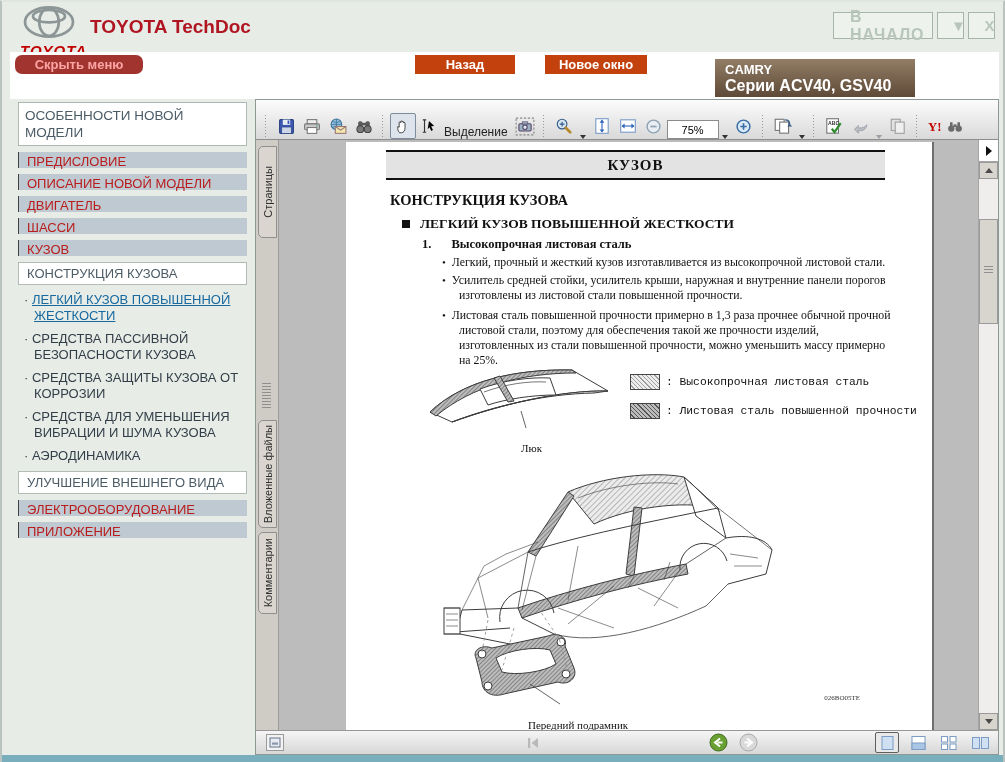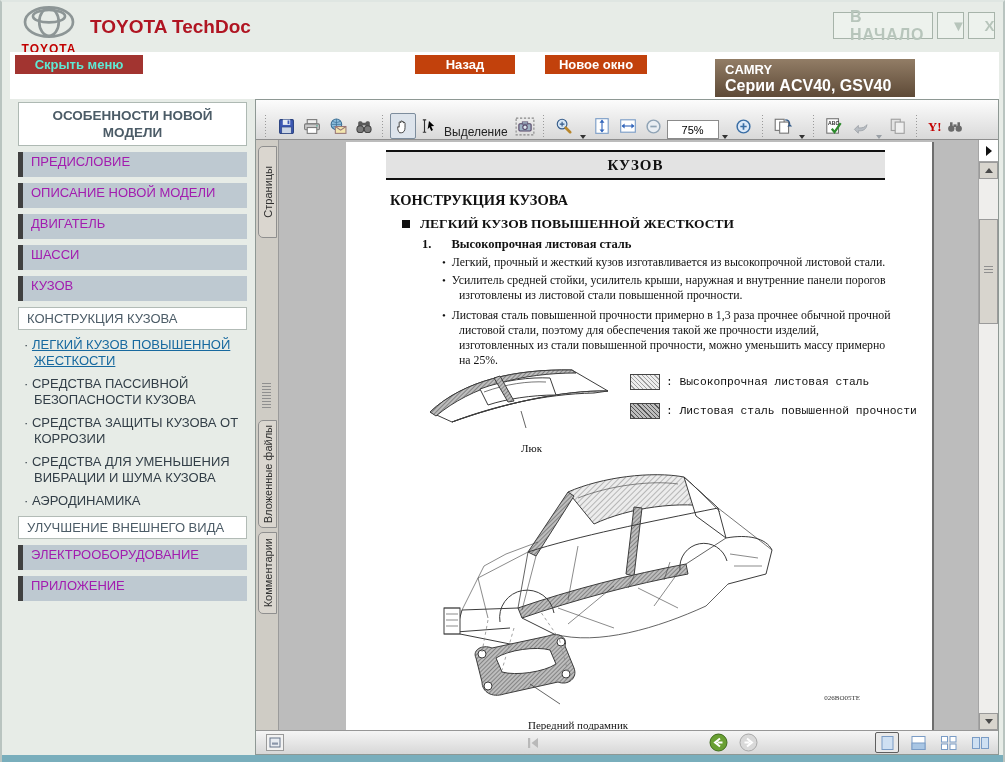--- a/index.html
+++ b/index.html
@@ -3,45 +3,45 @@
 <meta charset="utf-8">
 <style>
   html,body{margin:0;padding:0;background:#cfd8d4;}
   *{box-sizing:border-box;}
   .app{position:relative;width:1005px;height:762px;background:#e7ece7;
        font-family:"Liberation Sans",sans-serif;overflow:hidden;
        border-left:2px solid #b9c4c0;border-right:2px solid #b9c4c0;border-top:2px solid #dfe6e2;}
   
   .top-header{position:absolute;left:0;top:0;width:100%;height:50px;background:#e7ece7;}
   .logo{position:absolute;left:18px;top:4px;width:58px;text-align:center;}
-  .logo-text{color:#c10000;font-weight:bold;font-size:12px;letter-spacing:1px;}
+  .logo-text{color:#c10000;font-weight:bold;font-size:15px;letter-spacing:1px;font-style:italic;}
   .app-title{position:absolute;left:88px;top:14px;font-size:19px;font-weight:bold;color:#b01522;}
   .top-right{position:absolute;right:8px;top:10px;display:flex;gap:4px;}
   .ghost-btn{background:#edf2ed;border:1px solid #a7b4aa;color:#b7c5bb;font-weight:bold;
              font-size:16px;height:27px;display:flex;align-items:center;justify-content:center;padding-left:16px;}
   .ghost-btn.home{width:100px;letter-spacing:1px;}
   .ghost-btn.sq{width:27px;font-size:15px;}
   
   .second-row{position:absolute;left:8px;top:50px;width:989px;height:47px;background:#ffffff;}
   .red-btn{position:absolute;left:5px;top:3px;width:128px;height:19px;background:#a23430;
-           color:#5eead4;font-weight:bold;font-size:13px;text-align:center;line-height:19px;}
+           color:#fca5a5;font-weight:bold;font-size:13px;text-align:center;line-height:19px;border-radius:7px;}
   .teal-btn{position:absolute;top:3px;height:19px;background:#c2410c;color:#fff;font-weight:bold;
             font-size:13px;text-align:center;line-height:19px;}
   .teal-back{left:405px;width:100px;}
   .teal-new{left:535px;width:102px;}
   .model-box{position:absolute;left:705px;top:7px;width:200px;height:38px;
              background:linear-gradient(#927d66,#5e4a37);color:#fff;padding:3px 10px;}
   .model-name{font-weight:bold;font-size:13px;}
   .model-series{font-weight:bold;font-size:16px;}
   
   .sidebar{position:absolute;left:8px;top:97px;width:245px;bottom:7px;background:#e7ece7;padding:3px 8px 0 8px;}
   .side-title{background:#fff;border:1px solid #aeb9b3;color:#4c5c67;font-size:13.5px;
-              text-align:center;padding:4px 6px;line-height:17px;font-weight:bold;}
-  .side-btn{height:25px;line-height:20px;background:#bec9d1;border-left:5px solid #404040;
-            color:#a21caf;font-size:13px;padding-left:8px;margin-top:6px;}
+              text-align:left;padding:4px 6px;line-height:17px;}
+  .side-btn{height:16px;line-height:20px;background:#bec9d1;border-left:1px solid #404040;
+            color:#b91c1c;font-size:13px;padding-left:8px;margin-top:6px;}
   .side-box{background:#fff;border:1px solid #b2bbb6;color:#4c5c67;font-size:13px;
             padding:2px 8px;line-height:17px;margin-top:6px;}
   .topics{margin:6px 0 6px 2px;}
   .topic{font-size:13px;line-height:16px;color:#323e47;margin:7px 0;padding-left:14px;text-indent:-10px;cursor:pointer;}
   .topic .lbl{color:#323e47;}
   .topic.active .lbl{color:#17699f;text-decoration:underline;}
   
   .viewer{position:absolute;left:253px;top:97px;width:744px;bottom:7px;border:1px solid #8e9894;
           display:flex;flex-direction:column;background:#bcbcbc;}
   .pdf-toolbar{height:40px;background:linear-gradient(#fcfcfc,#d9d9d9);border-bottom:1px solid #8e8e8e;

